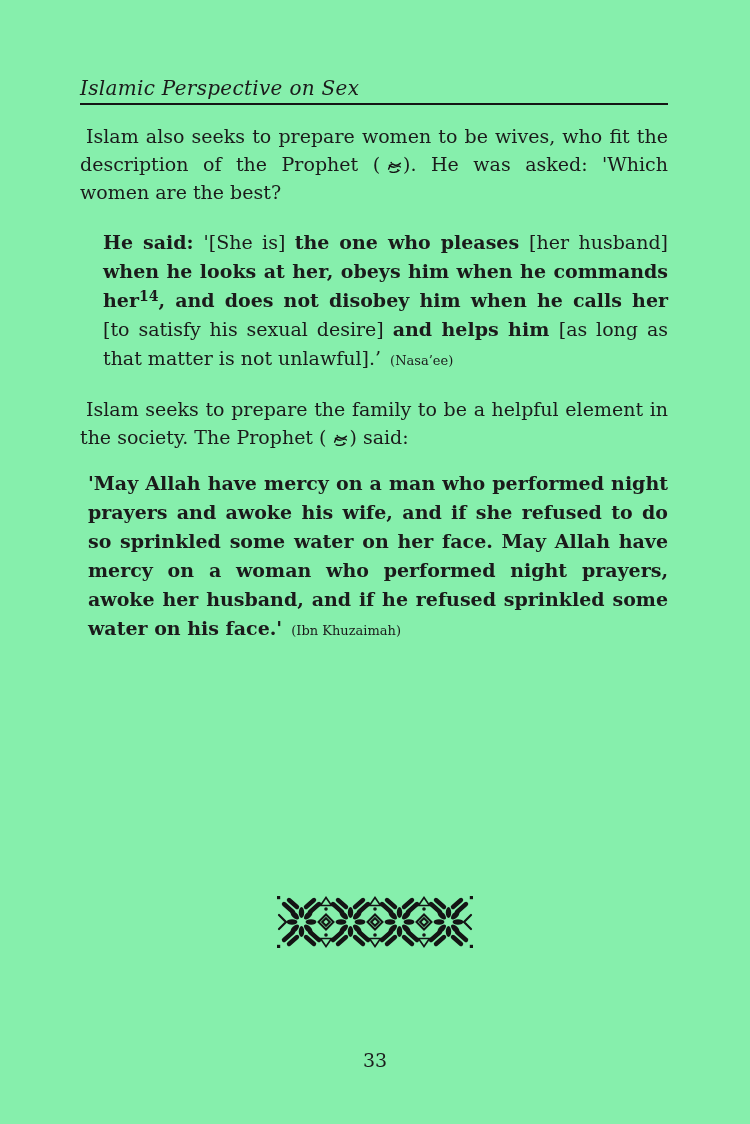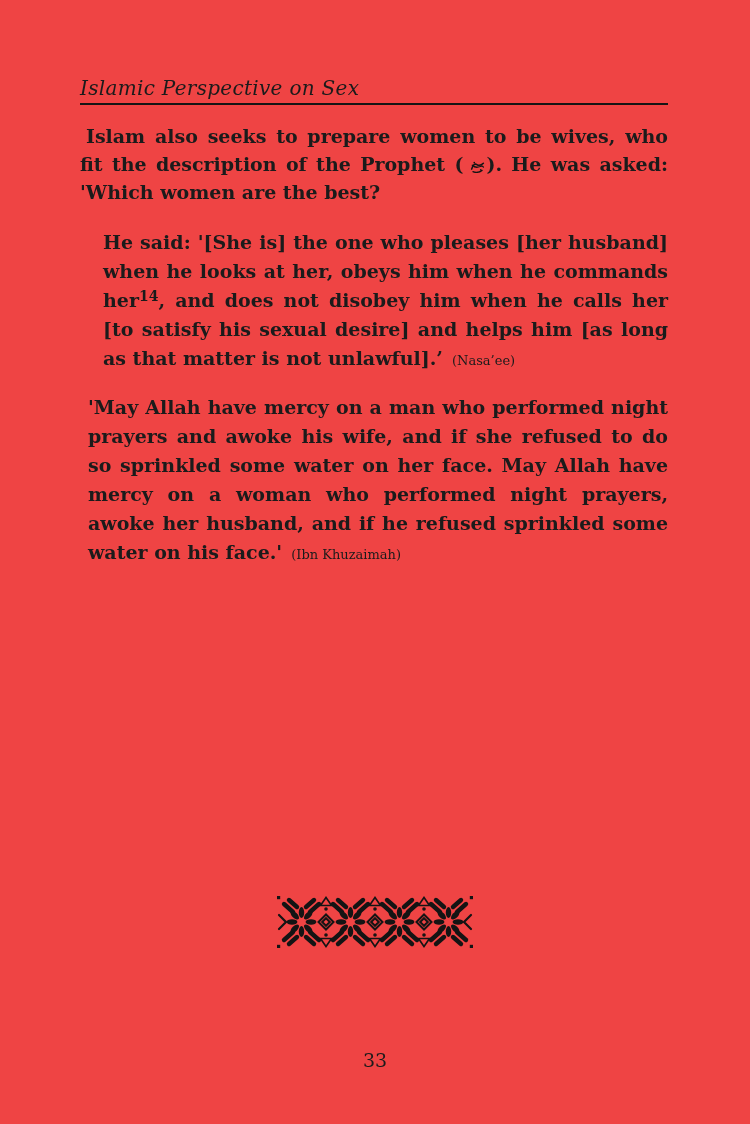--- a/index.html
+++ b/index.html
@@ -1,35 +1,35 @@
 <!DOCTYPE html>
 <html><head>
 <meta charset="utf-8">
 <title>Book Page</title>
 <style>
   html,body{margin:0;padding:0;background:#ffffff;}
   .page{
     position:relative;width:750px;height:1124px;margin:0 auto;
-    background:#ef4444;color:#1b1b1b;overflow:hidden;
+    background:#86efac;color:#1b1b1b;overflow:hidden;
     font-family:"DejaVu Serif","Liberation Serif",serif;
   }
   .content{position:absolute;left:80px;top:76px;width:588px;}
   .header-title{
     font-size:20px;font-style:italic;font-weight:normal;margin:0;
     padding:0 0 3px 0;border-bottom:2.5px solid #151515;letter-spacing:.3px;
   }
   p{margin:0;text-align:justify;}
   .para{font-size:19px;line-height:28px;text-indent:6px;}
   .p1{margin-top:17px;}
   .p2{margin-top:20px;}
   .quote{font-size:19px;line-height:29px;margin-left:23px;}
   .q1{margin-top:22px;}
   .q2{margin-top:18px;margin-left:8px;}
   .b{font-weight:bold;}
-  .r{font-weight:bold;}
+  .r{font-weight:normal;}
   .sup{font-size:14px;vertical-align:6px;line-height:0;}
   .src{font-size:13px;margin-left:9px;white-space:nowrap;}
   .sc{font-size:13.5px;letter-spacing:.4px;}
   .pbuh{display:inline-block;vertical-align:-2px;line-height:0;margin:0 1px;}
   .ornament{position:absolute;left:277px;top:896px;width:196px;height:52px;}
   .footnote{position:absolute;left:80px;top:976px;width:588px;}
   .fn-rule{width:272px;height:3px;background:#151515;margin:0 0 9px 0;}
   .fn-text{font-size:18px;line-height:27px;text-align:left;}
   .page-number{
     position:absolute;left:0;top:1049px;width:750px;margin:0;
@@ -50,20 +50,29 @@
     <path d="M2 14 Q5 4 10 7 T20 5" fill="none" stroke="#141414" stroke-width="2.4" stroke-linecap="round"></path>
     <path d="M3 8 Q8 13 15 10 Q19 8 20 11" fill="none" stroke="#141414" stroke-width="2" stroke-linecap="round"></path>
     <path d="M4 18 Q11 21 18 16" fill="none" stroke="#141414" stroke-width="2" stroke-linecap="round"></path>
     <circle cx="6" cy="4" r="1.3" fill="#141414"></circle>
     <circle cx="16" cy="15" r="1.2" fill="#141414"></circle>
   </svg>
 </span><span class="r">). He was asked: 'Which women are the best?</span></p>
 
     <p class="quote q1"><span class="b">He said: </span><span class="r">'[She is] </span><span class="b">the one who pleases </span><span class="r">[her husband] </span><span class="b">when he looks at her, obeys him when he commands her</span><span class="b sup">14</span><span class="b">, and does not disobey him when he calls her </span><span class="r">[to satisfy his sexual desire] </span><span class="b">and helps him </span><span class="r">[as long as that matter is not unlawful].’</span><span class="src">(Nasa’ee)</span></p>
 
+    <p class="para p2"><span class="r">Islam seeks to prepare the family to be a helpful element in the society. The Prophet (</span><span class="pbuh">
+  <svg width="15" height="13" viewBox="0 0 22 20" aria-hidden="true">
+    <path d="M2 14 Q5 4 10 7 T20 5" fill="none" stroke="#141414" stroke-width="2.4" stroke-linecap="round"></path>
+    <path d="M3 8 Q8 13 15 10 Q19 8 20 11" fill="none" stroke="#141414" stroke-width="2" stroke-linecap="round"></path>
+    <path d="M4 18 Q11 21 18 16" fill="none" stroke="#141414" stroke-width="2" stroke-linecap="round"></path>
+    <circle cx="6" cy="4" r="1.3" fill="#141414"></circle>
+    <circle cx="16" cy="15" r="1.2" fill="#141414"></circle>
+  </svg>
+</span><span class="r">) said:</span></p>
 
     <p class="quote q2"><span class="b">'May Allah have mercy on a man who performed night prayers and awoke his wife, and if she refused to do so sprinkled some water on her face. May Allah have mercy on a woman who performed night prayers, awoke her husband, and if he refused sprinkled some water on his face.'</span><span class="src">(Ibn Khuzaimah)</span></p>
   </div>
 
   <div class="ornament">
     <svg width="196" height="52" viewBox="0 0 196 52" aria-hidden="true">
       <defs>
         <g id="flower-unit">
           <g stroke="#141414" stroke-width="4.4" stroke-linecap="round" fill="none">
             <path d="M7 8 L16 16"></path>

